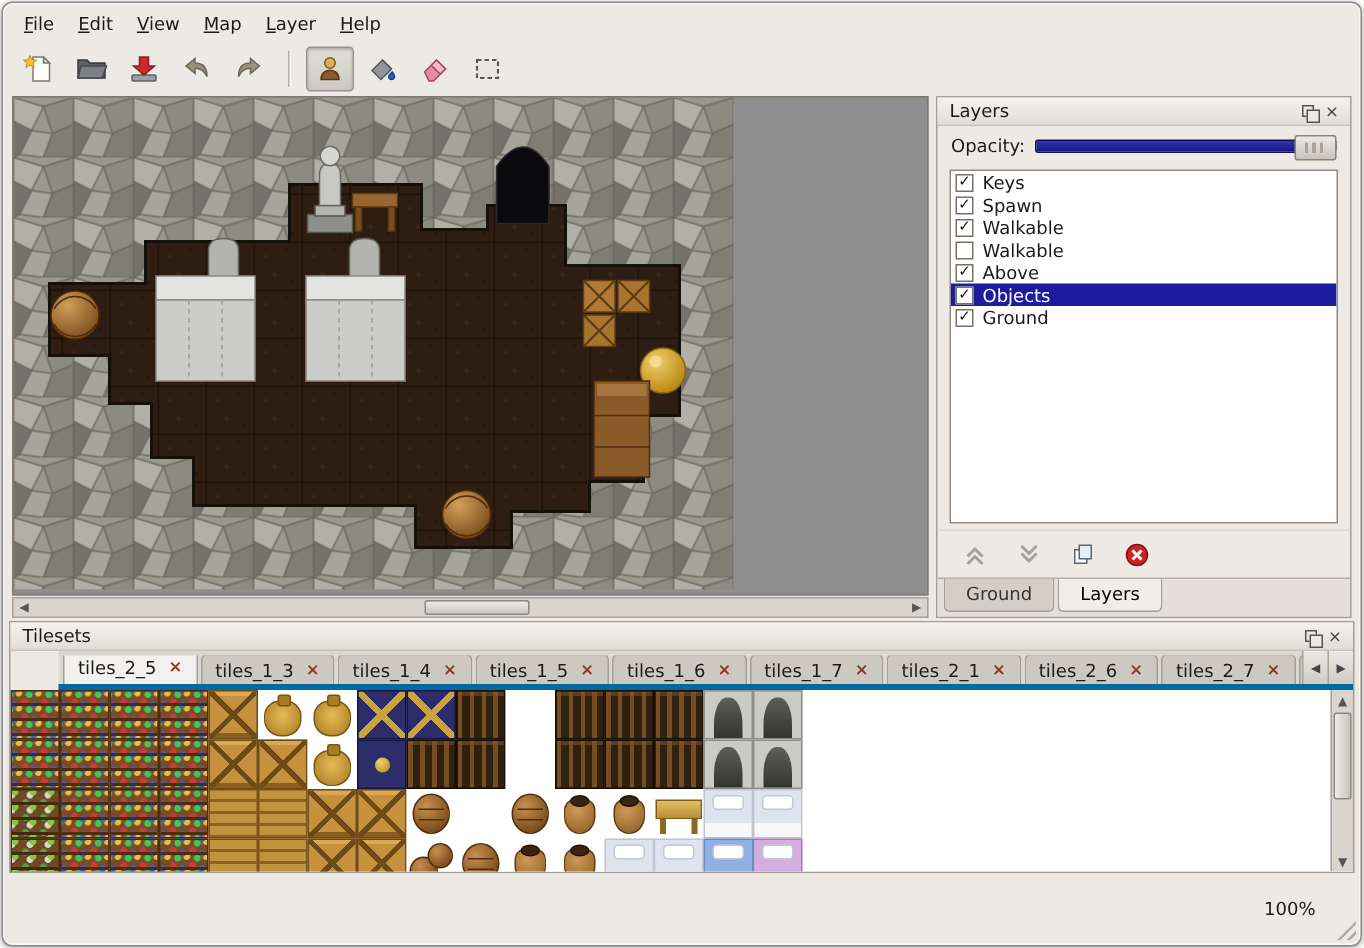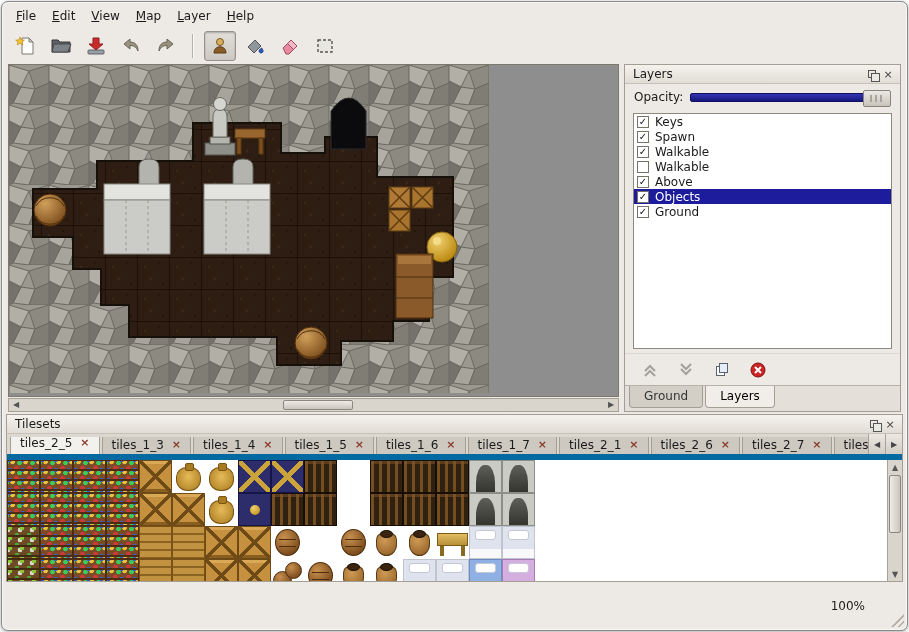--- a/index.html
+++ b/index.html
@@ -65,22 +65,22 @@
 
   .dock-tabs { height:26px; flex:0 0 26px; display:flex; gap:2px; padding:0 4px; align-items:flex-start;
                background:#e4e0d9; border-top:1px solid #b6b2a8; }
   .dock-tab { padding:3px 14px 4px; font-size:12px; border:1px solid #a39f95; border-top:none;
               border-radius:0 0 4px 4px; background:#d3cfc7; color:#333; }
   .dock-tab.active { background:#f1eee9; color:#000; }
 
   
   .tilesets-dock { height:168px; margin:2px 4px 0; border:1px solid #a39f95; background:#edeae5;
                    display:flex; flex-direction:column; }
-  .ts-tabbar { height:26px; flex:0 0 26px; background:#dcd8d0; border-bottom:6px solid #0369a1;
-               position:relative; overflow:hidden; padding:0 36px 0 3px; }
+  .ts-tabbar { height:26px; flex:0 0 26px; background:#dcd8d0; border-bottom:4px solid #0369a1;
+               position:relative; overflow:hidden; padding:0 36px 0 3px;margin-left:32px; }
   .ts-tabs { position:absolute; left:3px; top:3px; bottom:0; display:flex; align-items:flex-end; width:860px; overflow:hidden; }
   .ts-tab { flex:0 0 auto; display:flex; align-items:center; gap:8px; padding:3px 9px; font-size:12px;
             border:1px solid #a39f95; border-bottom:none; border-radius:4px 4px 0 0; background:#cdc9c1;
             height:20px; margin-right:2px; white-space:nowrap; }
   .ts-tab.active { background:#f3f1ed; height:23px; }
   .ts-close { color:#8a3a2a; font-size:11px; font-weight:bold; line-height:10px; }
   .ts-scroll { position:absolute; right:0; top:0; bottom:0; display:flex; background:#dcd8d0; }
   .ts-scroll .step { width:17px; border-left:1px solid #a8a49a; display:flex; align-items:center;
                      justify-content:center; font-size:8px; color:#444; background:linear-gradient(#ece9e4,#d0ccc4); }
 
@@ -89,21 +89,21 @@
 
   .vscroll { position:absolute; right:0; top:0; bottom:0; width:15px; background:#d9d5cd;
              border-left:1px solid #a5a197; display:flex; flex-direction:column; align-items:stretch;
              font-size:8px; color:#555; }
   .vscroll .step { height:14px; display:flex; align-items:center; justify-content:center; }
   .vscroll .vthumb { position:absolute; left:1px; right:1px; top:15px; height:58px;
              background:linear-gradient(90deg,#efece7,#c9c5bd); border:1px solid #8c887e; border-radius:2px; }
 
   
   .statusbar { flex:1; display:flex; align-items:center; justify-content:flex-end;
-               padding-right:42px; font-size:12px; position:relative; }
+               padding-right:30px; font-size:12px; position:relative; }
   .resize-grip { position:absolute; right:3px; bottom:3px; width:13px; height:13px;
                background:repeating-linear-gradient(135deg,#b2aea4 0 2px, transparent 2px 4.5px);
                clip-path:polygon(100% 0, 100% 100%, 0 100%); }
 
   
   .tile { width:33px; height:33px; position:relative; }
   .t-empty { background:#fff; }
   .t-shelf-bottles { background-color:#7a4b26; border:1px solid #4e2c12;
     background-image:
       repeating-linear-gradient(180deg, rgba(0,0,0,0) 0 8px, #4e2c12 8px 10px),

